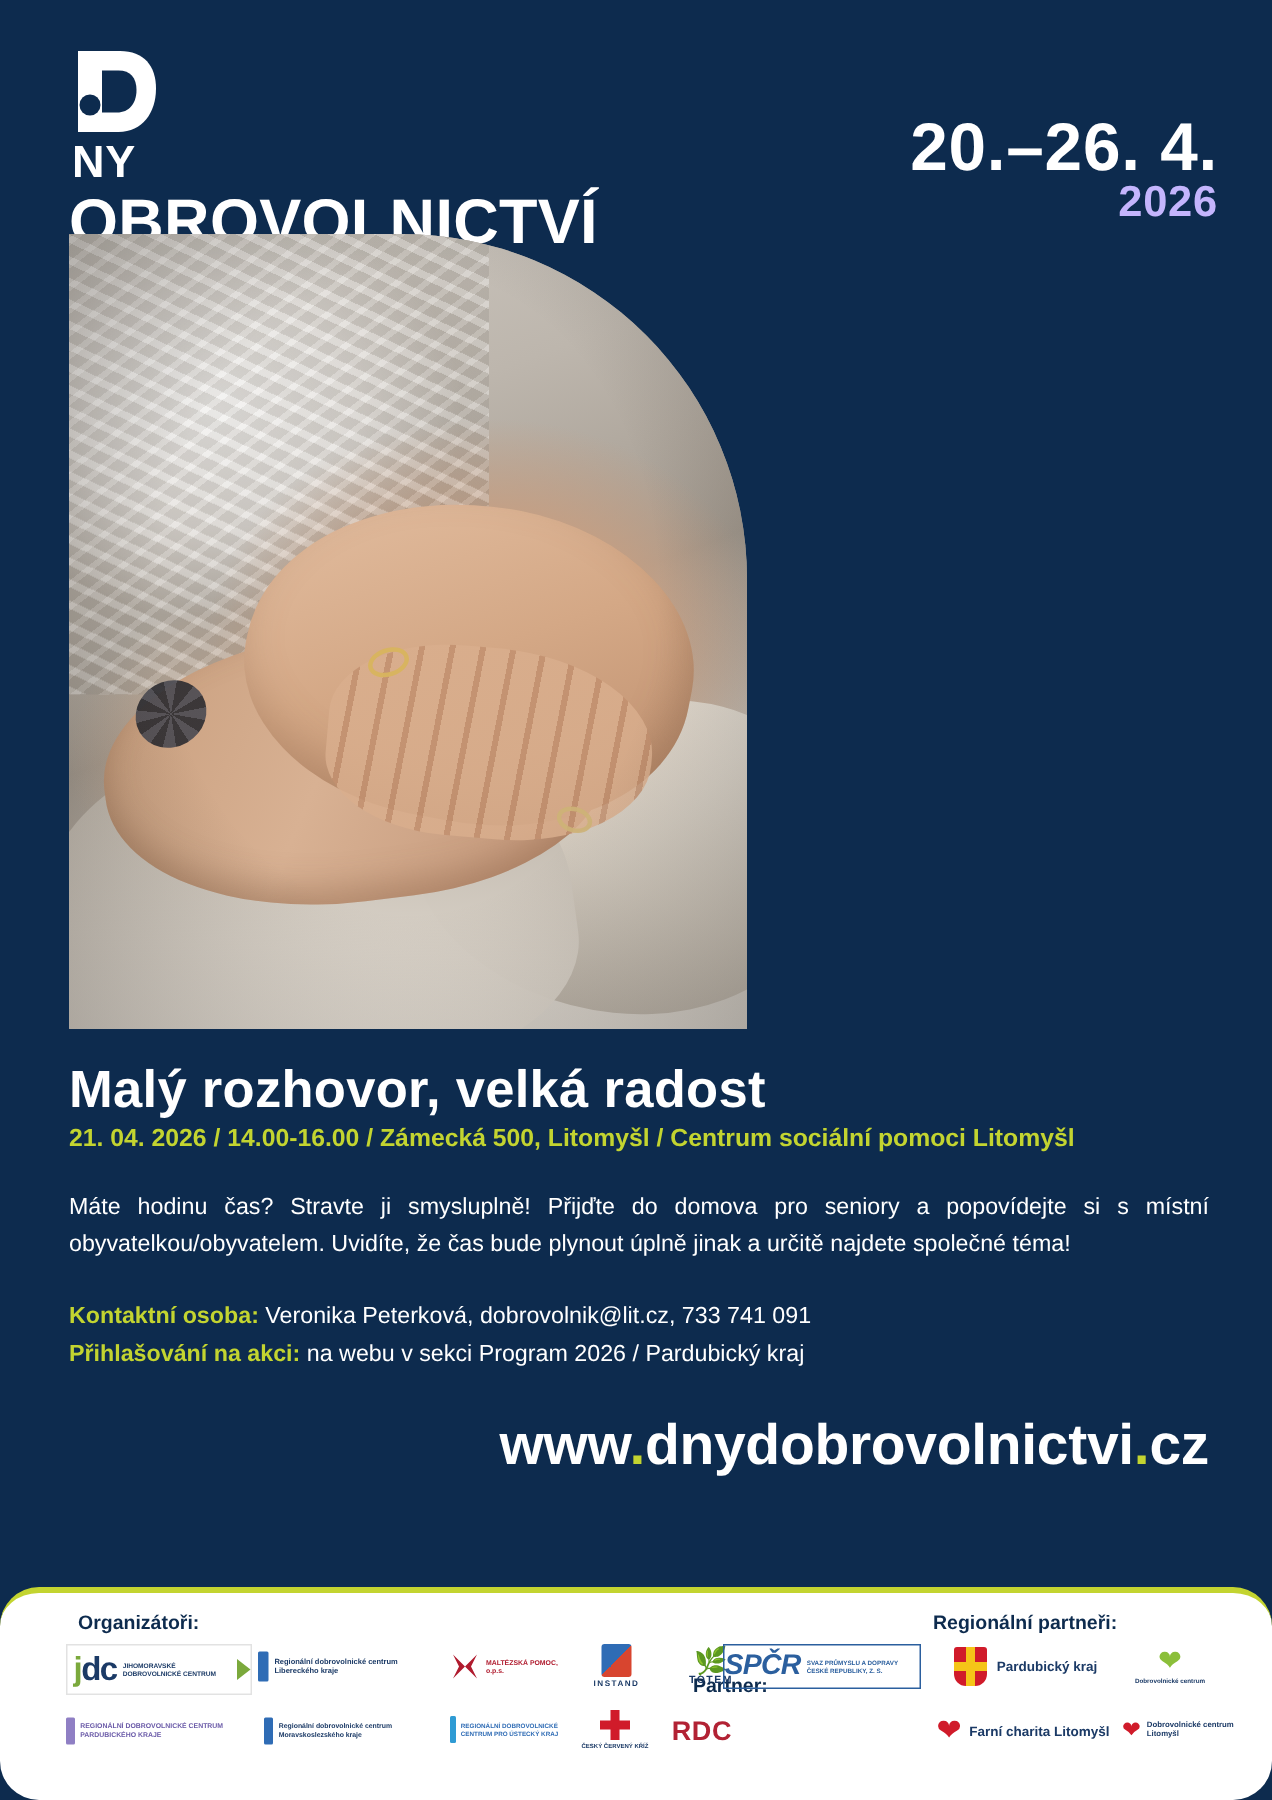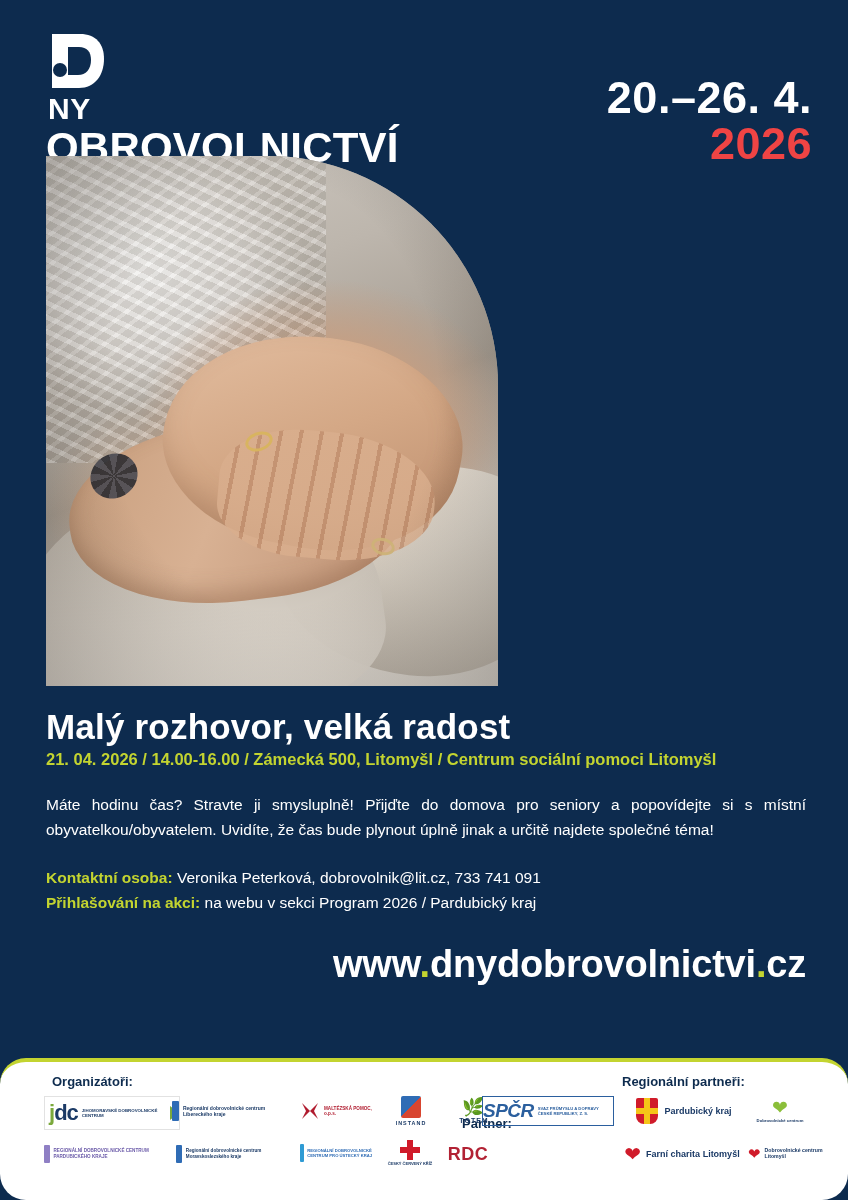--- a/index.html
+++ b/index.html
@@ -70,22 +70,22 @@
     color: #ffffff;
     font-weight: bold;
     line-height: 1.02;
     margin-top: 13px;
   }
   .dates-line1 {
     font-size: 45px;
     letter-spacing: 0.5px;
   }
   .dates-line2 {
-    font-size: 45px;
-    color: #ef4444;
+    font-size: 29px;
+    color: #c4b5fd;
     letter-spacing: 0.5px;
   }
 
   
   .photo-wrap {
     position: absolute;
     top: 156px;
     left: 46px;
     width: 452px;
     height: 530px;
@@ -288,21 +288,21 @@
     position: absolute;
     display: flex;
     align-items: center;
     justify-content: center;
     box-sizing: border-box;
     text-align: center;
   }
 
   
   .lg-jdc {
-    left: 44px; top: 34px; width: 136px; height: 34px;
+    left: 44px; top: 34px; width: 124px; height: 34px;
     border: 1px solid #e2e2e2;
     background: #fff;
     align-items: center;
     justify-content: flex-start;
     padding-left: 4px;
   }
   .jdc-mark {
     font-size: 22px;
     font-weight: bold;
     color: #7ba93c;

